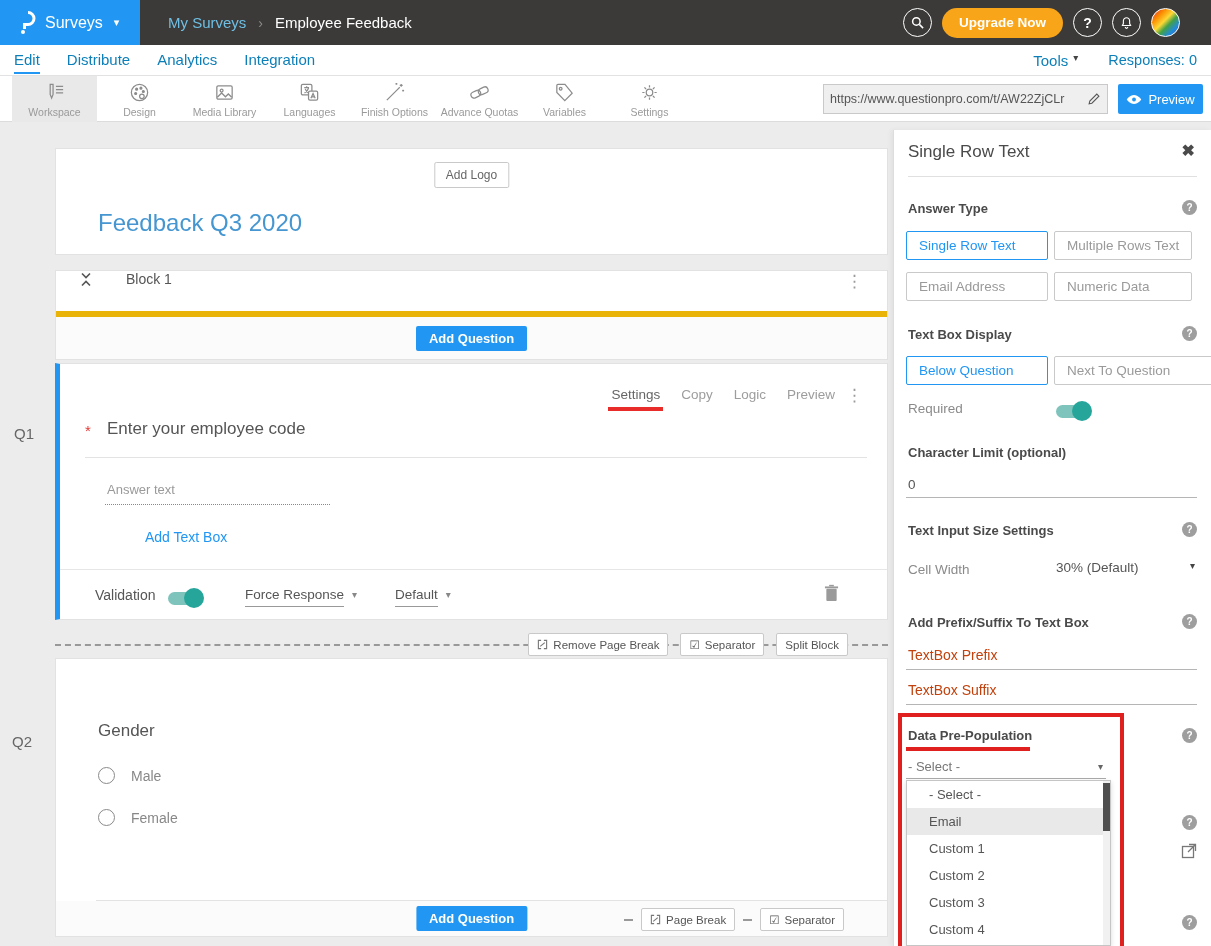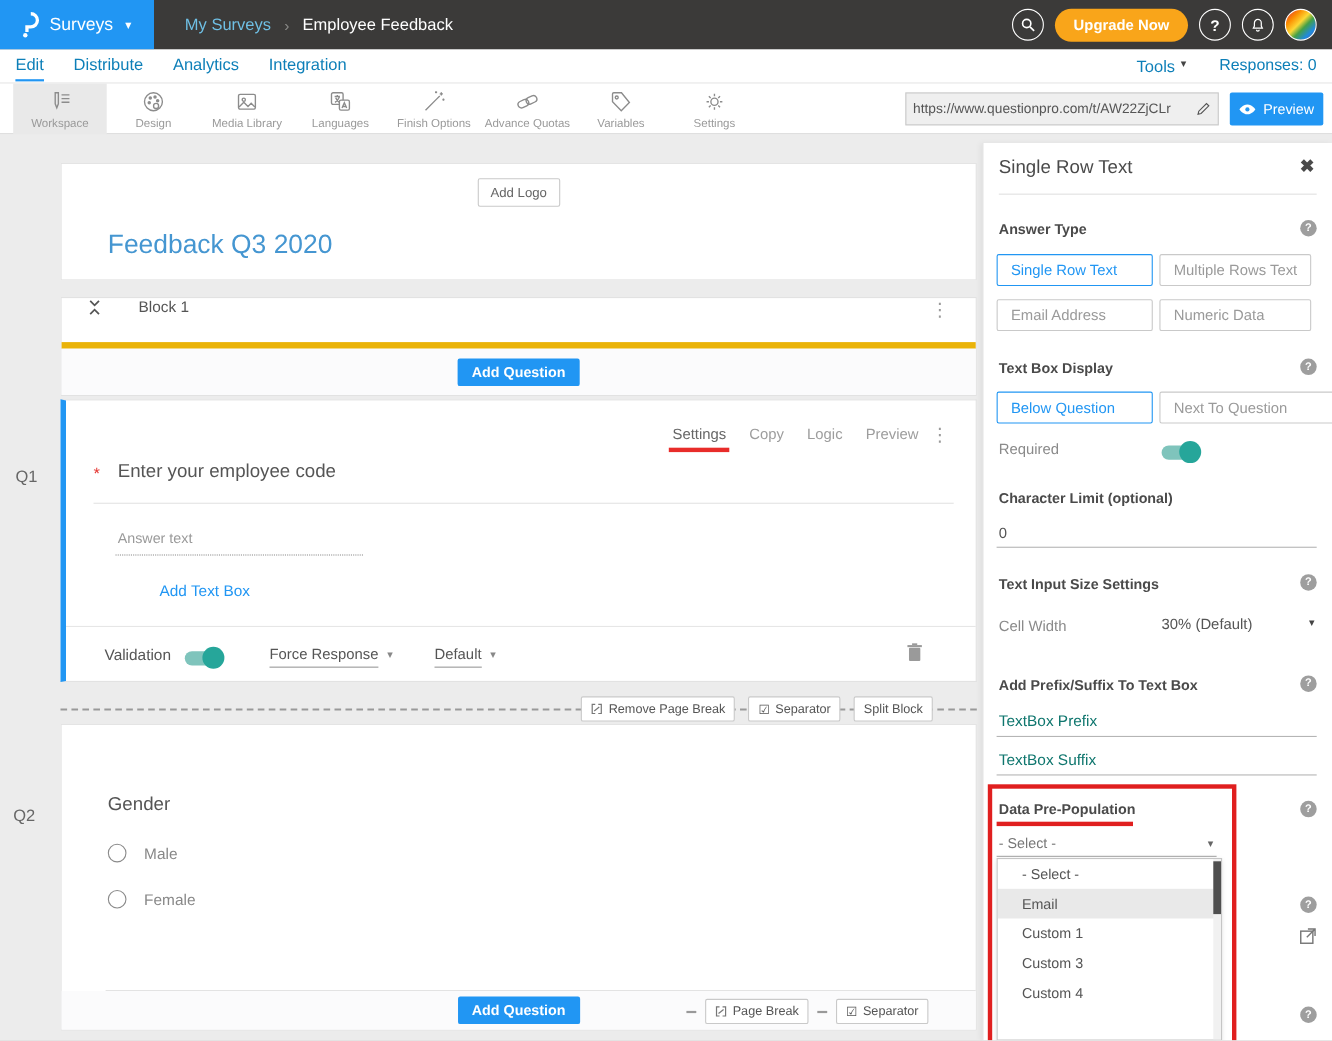--- a/index.html
+++ b/index.html
@@ -9,21 +9,21 @@
 
   
   .topbar { position:absolute; left:0; top:0; width:1211px; height:45px; background:#3b3a39; display:flex; align-items:center; }
   .logo { width:140px; height:45px; background:#2196f3; display:flex; align-items:center; padding-left:16px; gap:9px; flex-shrink:0; }
   .logo-text { color:#fff; font-size:16px; }
   .logo-caret { color:#fff; font-size:11px; margin-left:2px; }
   .breadcrumb { display:flex; align-items:center; gap:12px; margin-left:28px; font-size:15px; }
   .bc-parent { color:#6fbfe4; }
   .bc-sep { color:#8a8a88; font-size:14px; }
   .bc-current { color:#fff; }
-  .top-actions { margin-left:auto; display:flex; align-items:center; gap:10px; padding-right:14px; }
+  .top-actions { margin-left:auto; display:flex; align-items:center; gap:10px; padding-right:31px; }
   .circle-btn { width:29px; height:29px; border:1.5px solid #fff; border-radius:50%; display:flex; align-items:center; justify-content:center; color:#fff; font-weight:bold; font-size:14px; }
   .upgrade-btn { height:30px; border-radius:15px; background:#f9a51a; color:#fff; font-size:13.5px; font-weight:bold; display:flex; align-items:center; padding:0 17px; }
   .avatar { width:29px; height:29px; border:1.5px solid #fff; border-radius:50%;
             background:linear-gradient(135deg,#e53935 5%,#fb8c00 25%,#fdd835 45%,#43a047 60%,#1e88e5 80%,#5e5e5e 95%); }
 
   
   .navrow { position:absolute; left:0; top:45px; width:1211px; height:31px; background:#fff; border-bottom:1px solid #e2e2e2; display:flex; align-items:center; padding:0 14px; }
   .nav-tab { font-size:15px; color:#0d7fb8; margin-right:27px; position:relative; padding-bottom:2px; }
   .nav-tab.active::after { content:""; position:absolute; left:0; right:0; bottom:-4px; height:2px; background:#2196f3; }
   .nav-right { margin-left:auto; display:flex; align-items:center; gap:30px; }
@@ -103,21 +103,21 @@
   .sb-title { left:14px; top:12px; font-size:17px; color:#4a4a4a; }
   .sb-close { right:16px; top:11px; font-size:16px; color:#4a4a4a; font-weight:bold; }
   .sb-div { left:14px; right:14px; top:46px; border-top:1px solid #e0e0e0; }
   .sb-label { font-size:13px; font-weight:bold; color:#4a4a4a; white-space:nowrap; }
   .help { width:15px; height:15px; border-radius:50%; background:#9e9e9e; color:#fff; font-size:10px; font-weight:bold; display:flex; align-items:center; justify-content:center; }
   .pill { border:1px solid #c9c9c9; border-radius:2px; background:#fff; font-size:13.5px; color:#9a9a9a; display:flex; align-items:center; padding-left:12px; height:29px; white-space:nowrap; }
   .pill.selected { border-color:#2196f3; color:#2196f3; }
   .sb-small { font-size:13.5px; color:#8a8a8a; }
   .sb-value { font-size:13.5px; color:#555; }
   .sb-input-line { border-top:1px solid #b5b5b5; }
-  .sb-ph { font-size:14px; color:#0f766e; }
+  .sb-ph { font-size:14px; color:#c2410c; }
   .red-box { left:4px; top:583px; width:226px; height:400px; border:4px solid #e01f1f; }
   .red-underline { left:12px; top:617px; width:124px; height:4px; background:#e01f1f; }
   .dpp-select { left:12px; top:625px; width:200px; height:24px; border-bottom:1px solid #aaa; display:flex; align-items:center; justify-content:space-between; }
   .dpp-select .sel-text { font-size:13px; color:#777; padding-left:2px; }
   .dpp-select .caret { color:#666; font-size:10px; padding-right:3px; }
   .dd-list { left:12px; top:650px; width:205px; height:166px; background:#fff; border:1px solid #c5c5c5; box-shadow:0 2px 5px rgba(0,0,0,.15); overflow:hidden; }
   .dd-item { height:27px; display:flex; align-items:center; padding-left:22px; font-size:13px; color:#555; }
   .dd-item.highlight { background:#e9e9e9; }
   .dd-scroll { position:absolute; right:0; top:0; width:7px; height:100%; background:#f1f1f1; }
   .dd-thumb { position:absolute; right:0; top:2px; width:7px; height:48px; background:#4f4f4f; }
@@ -409,20 +409,21 @@
 
     <div class="sb-abs dpp-select">
       <span class="sel-text">- Select -</span>
       <span class="caret">▾</span>
     </div>
 
     <div class="sb-abs dd-list">
       <div class="dd-item">- Select -</div>
       <div class="dd-item highlight">Email</div>
       <div class="dd-item">Custom 1</div>
+      <div class="dd-item">Custom 2</div>
       <div class="dd-item">Custom 3</div>
       <div class="dd-item">Custom 4</div>
       <div class="dd-scroll">
           <div class="dd-thumb"></div>
         </div>
     </div>
 
     <div class="sb-abs help" style="right:14px; top:685px;">?</div>
     <div class="sb-abs" style="right:14px; top:713px;">
       <svg width="16" height="16" viewBox="0 0 16 16">

